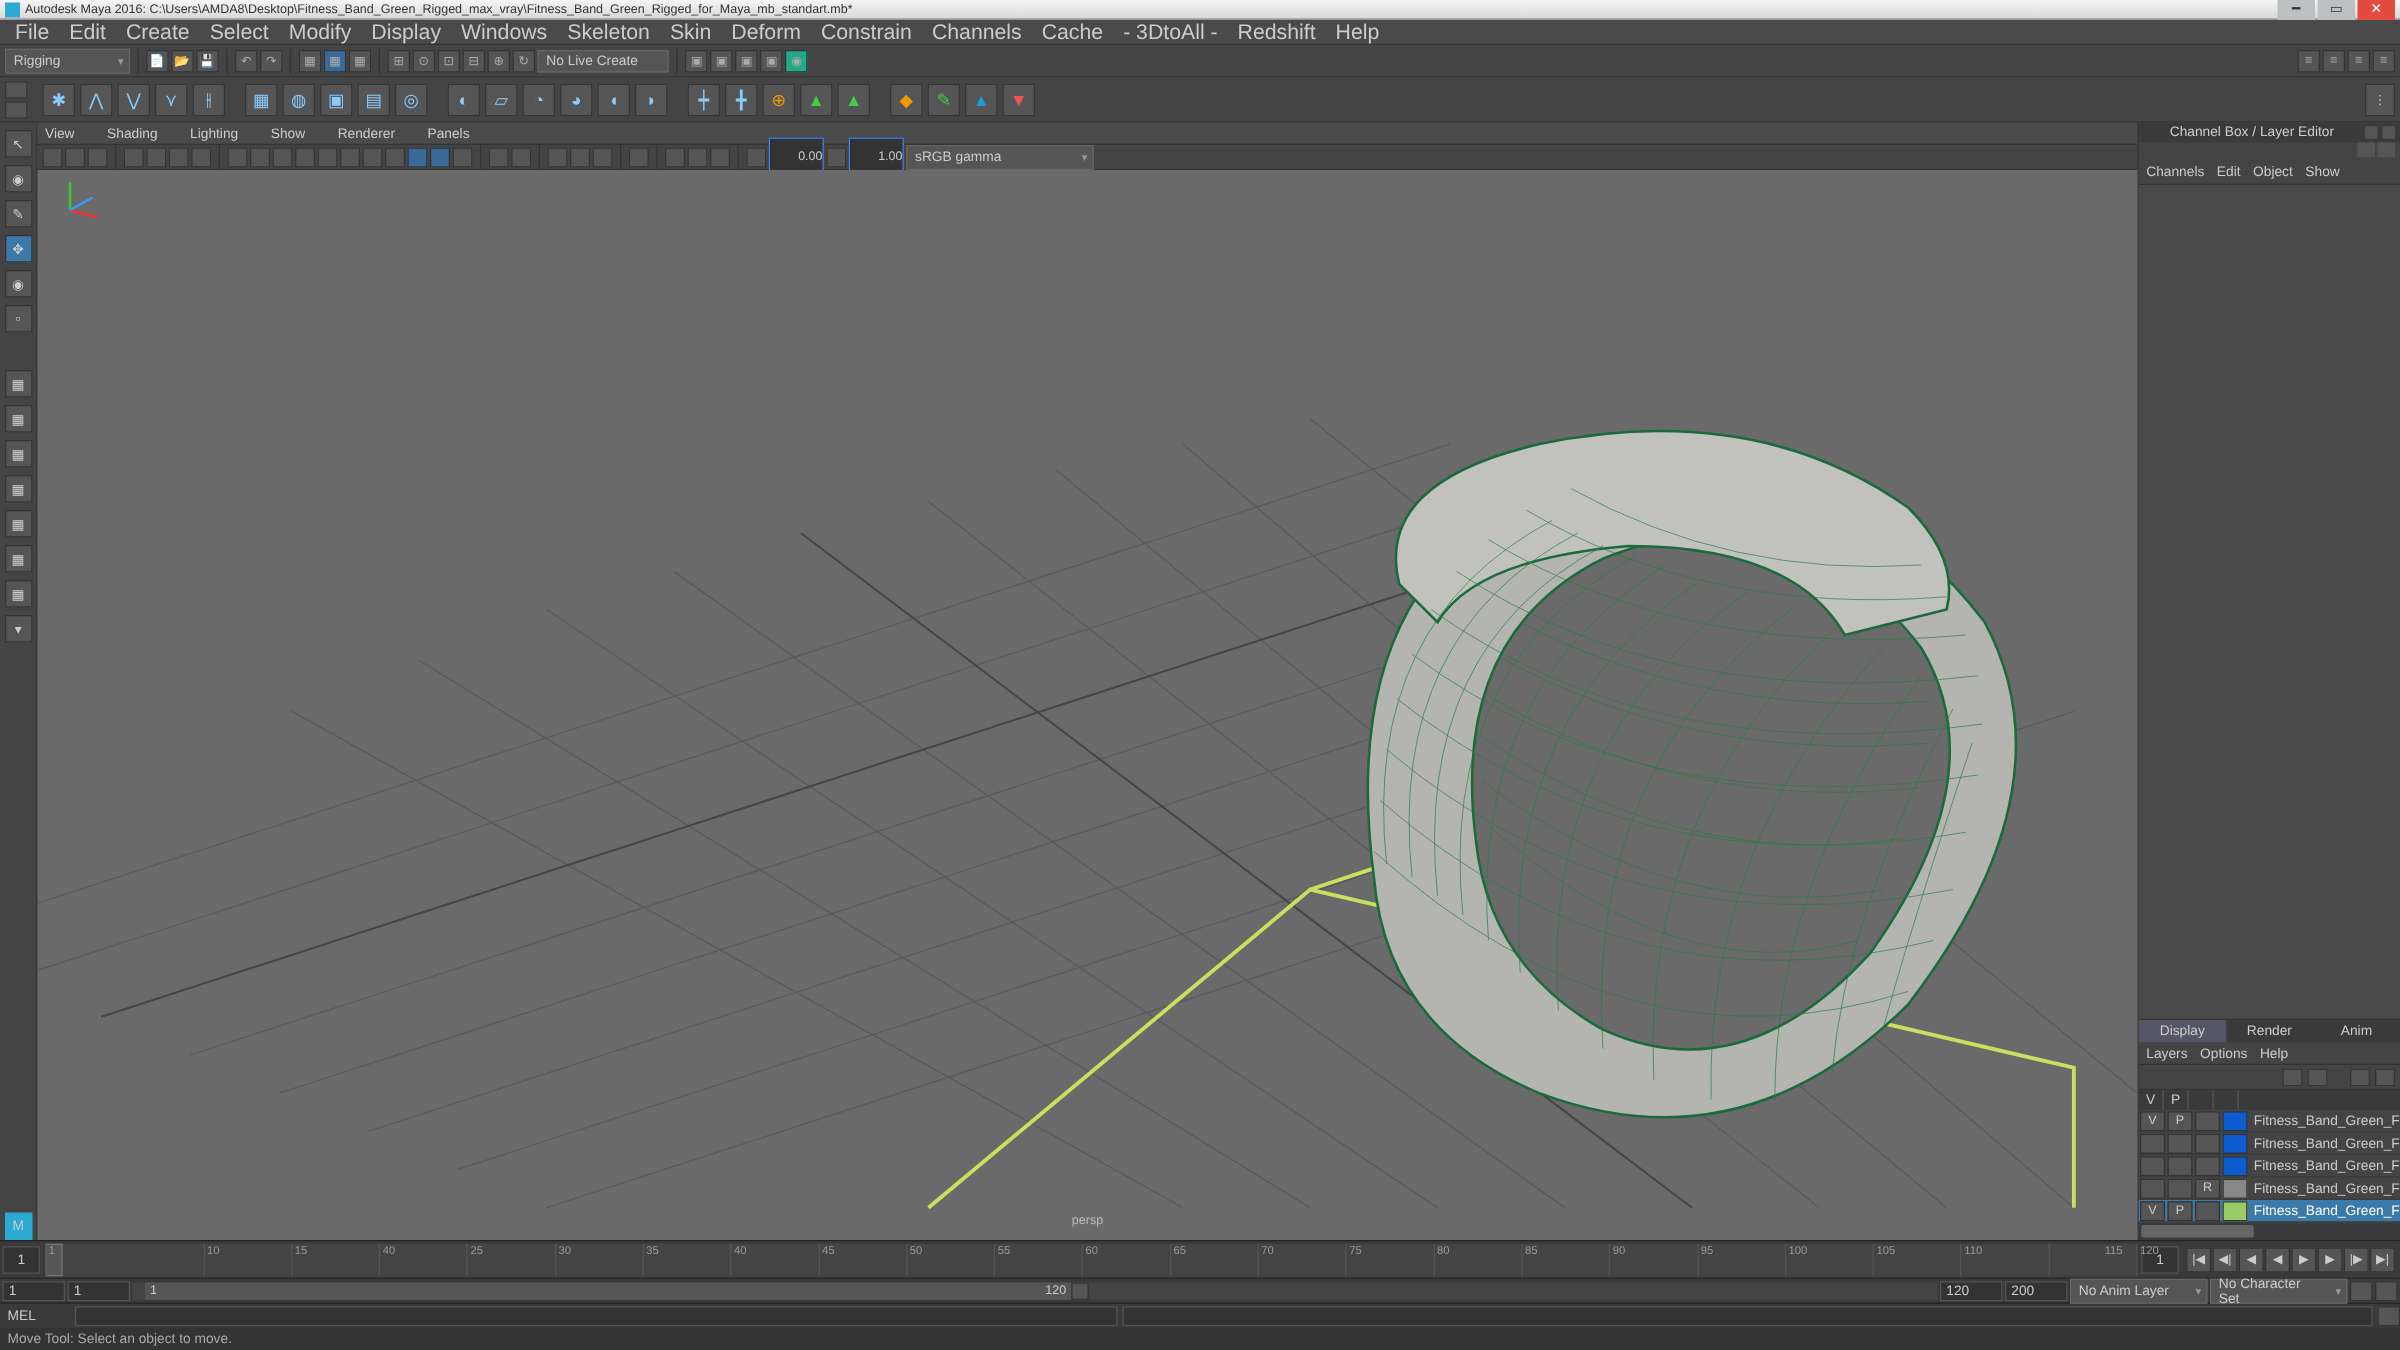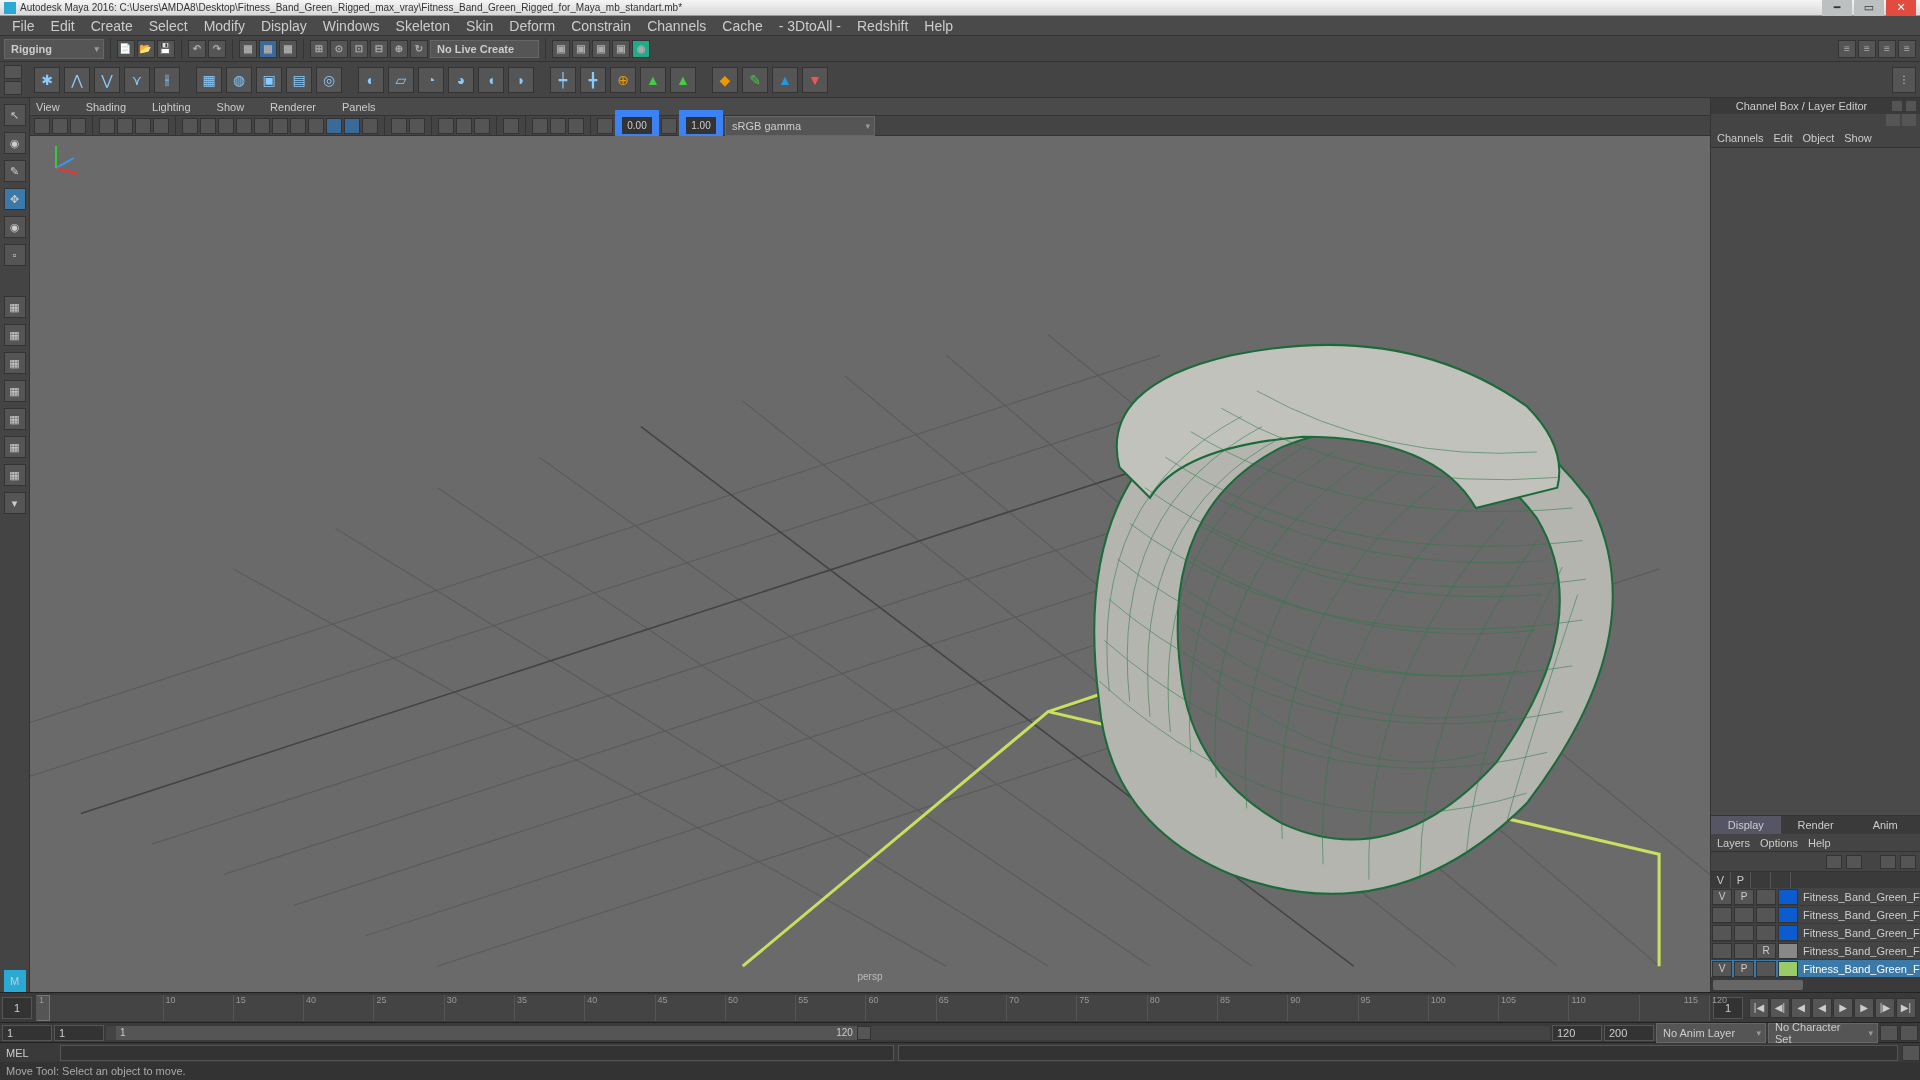--- a/index.html
+++ b/index.html
@@ -5,23 +5,23 @@
 * { margin:0; padding:0; box-sizing:border-box; font-family:"Segoe UI",Tahoma,sans-serif; font-size:11px; user-select:none; }
 body { width:1920px; height:1080px; background:#444; color:#ccc; overflow:hidden; display:flex; flex-direction:column; }
 
 .titlebar { height:16px; background:linear-gradient(#f5f5f5,#d8d8d8); color:#333; display:flex; align-items:center; padding:0 4px; border-bottom:1px solid #999; }
 .titlebar .icon { width:12px; height:12px; background:#2aa9d2; margin-right:4px; }
 .titlebar .title { flex:1; font-size:10px; }
 .titlebar .winbtn { width:30px; height:16px; margin-left:2px; color:#fff; text-align:center; line-height:15px; font-size:11px; }
 .titlebar .min { background:#BDC0C0; color:#333;} .titlebar .max{background:#BDC0C0;color:#333;} .titlebar .close{background:#e24b3e;}
 
 .menubar { height:20px; background:#4a4a4a; display:flex; align-items:center; padding:0 4px; gap:0; border-bottom:1px solid #333; }
-.menubar span { padding:2px 8px; color:#ccc; cursor:default; font-size:14px; }
-
-.toolbar { height:26px; background:#444; display:flex; align-items:center; padding:0 4px; border-bottom:1px solid #333; gap:2px;font-weight:bold; }
+.menubar span { padding:2px 8px; color:#ccc; cursor:default; font-size:17px; }
+
+.toolbar { height:26px; background:#444; display:flex; align-items:center; padding:0 4px; border-bottom:1px solid #333; gap:2px; }
 .dropdown { height:20px; background:#555; border:1px solid #666; color:#ccc; padding:0 18px 0 6px; position:relative; display:inline-flex; align-items:center; font-size:11px; }
 .dropdown:after { content:"▾"; position:absolute; right:4px; font-size:9px; color:#999;}
 .tbtn { width:18px; height:18px; background:#555; border:1px solid #333; display:inline-flex; align-items:center; justify-content:center; color:#aaa; font-size:10px;}
 .tbtn.active { background:#3a6a9a; }
 .sep { width:1px; height:20px; background:#333; margin:0 4px; }
 .toolbar-right { margin-left:auto; display:flex; gap:2px;}
 .nolive { height:18px; background:#555; border:1px solid #666; color:#ccc; padding:0 24px 0 6px; display:inline-flex; align-items:center; font-size:11px;}
 
 .shelf { height:36px; background:#444; display:flex; align-items:center; padding:0 4px; gap:6px; border-bottom:1px solid #333;}
 .shelf .sbtn { width:26px; height:26px; background:#555; border:1px solid #333; display:inline-flex; align-items:center; justify-content:center; color:#8cf; font-size:14px;}
@@ -37,21 +37,21 @@
 .toolbox .tool { width:22px; height:22px; background:#555; border:1px solid #333; display:flex;align-items:center;justify-content:center;font-size:11px;color:#ccc;}
 .toolbox .tool.sel { background:#3a79a8;}
 .toolbox .gap{height:18px;}
 
 .vpwrap { flex:1; display:flex; flex-direction:column; background:#444;}
 .vpmenus { height:18px; background:#4a4a4a; display:flex; align-items:center; padding:0 6px; gap:26px; border-bottom:1px solid #333;}
 .vpmenus span{color:#ccc;font-size:11px;cursor:default;}
 .vptoolbar { height:20px; background:#444; display:flex; align-items:center; padding:0 4px; gap:2px; border-bottom:1px solid #333;}
 .vptoolbar .vb{width:16px;height:16px;background:#555;border:1px solid #333;}
 .vptoolbar .vb.on{background:#3a6a9a;}
-.vptoolbar input{width:44px;height:31px;background:#333;border:7px solid #3b82f6;color:#ccc;font-size:10px;text-align:center;}
+.vptoolbar input{width:44px;height:31px;background:#333;border:1px solid #3b82f6;color:#ccc;font-size:10px;text-align:right;}
 .viewport { flex:1; position:relative; background:#6a6a6a; overflow:hidden;}
 .viewport svg{position:absolute;top:0;left:0;width:100%;height:100%;}
 .viewport .camlabel{position:absolute;bottom:10px;left:50%;transform:translateX(-50%);color:#bbb;font-size:10px;}
 .viewport .axis{position:absolute;bottom:18px;left:18px;width:40px;height:40px;}
 
 .rightpanel{width:210px;background:#444;border-left:1px solid #333;display:flex;flex-direction:column;}
 .rp-title{height:16px;background:#3a3a3a;color:#ccc;font-size:10px;display:flex;align-items:center;padding:0 4px;justify-content:flex-end;gap:4px;}
 .rp-title .t{flex:1;text-align:center;}
 .rp-title .ic{width:10px;height:10px;background:#555;}
 .rp-tabs{height:20px;background:#444;display:flex;align-items:center;gap:10px;padding:0 6px;border-bottom:1px solid #333;}

